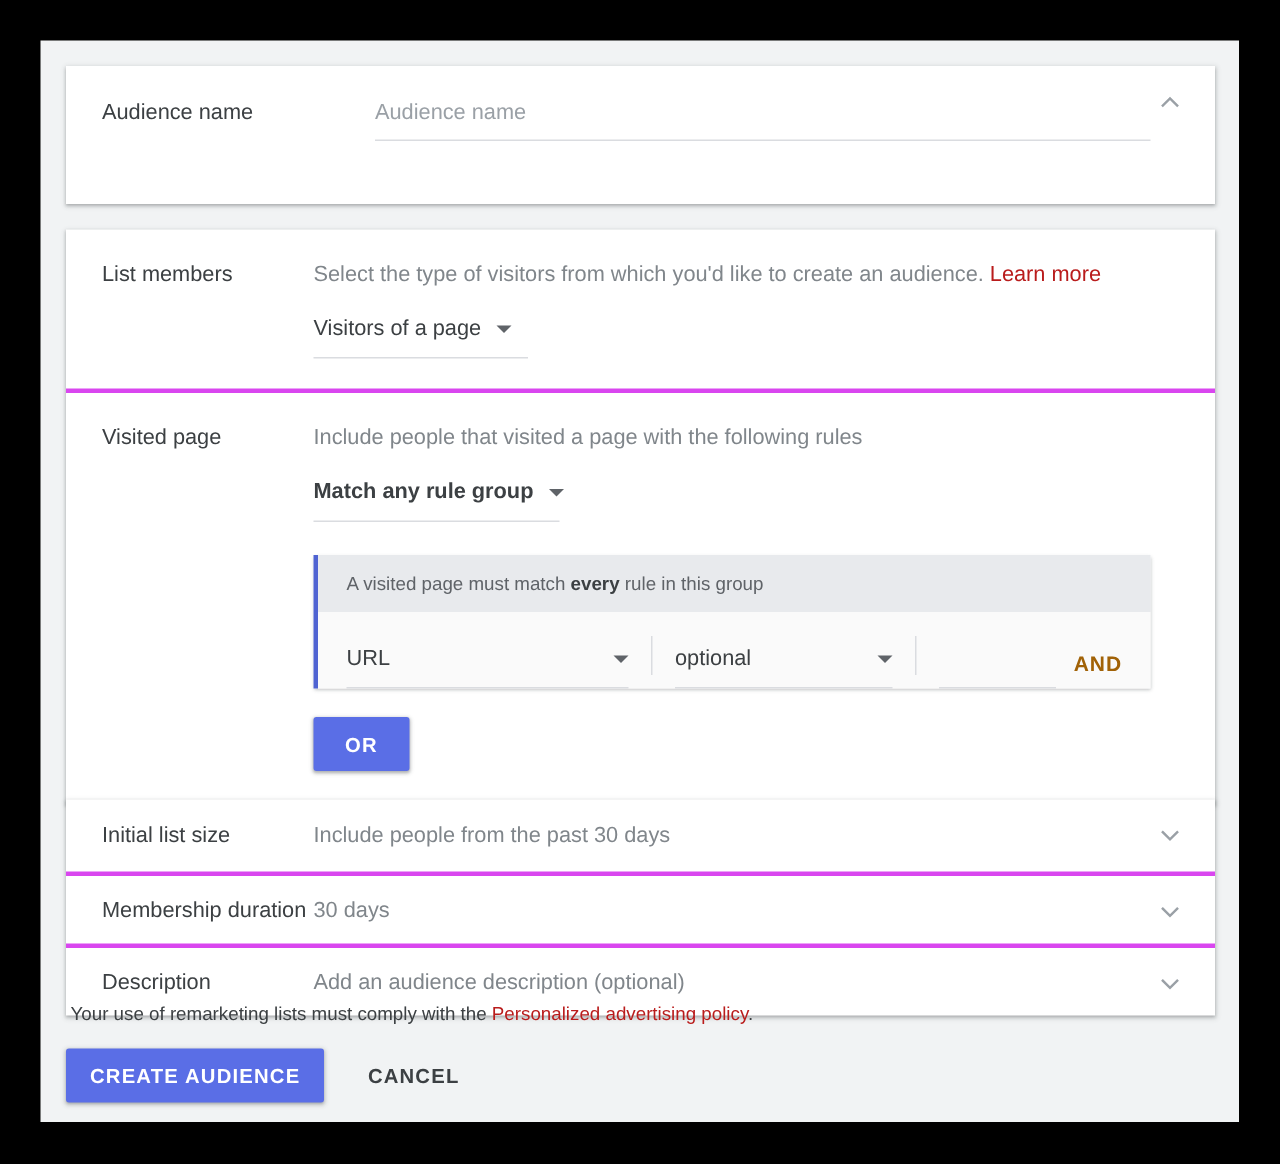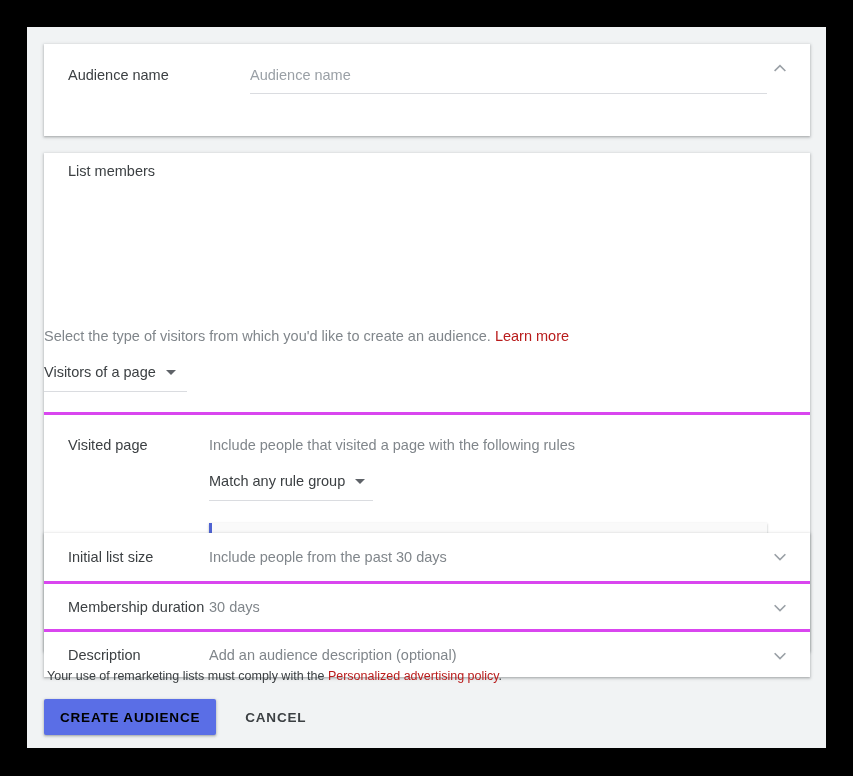--- a/index.html
+++ b/index.html
@@ -103,21 +103,21 @@
     font-size: 14.5px;
     color: #3c4043;
     padding: 0 0 8px 0;
     line-height: 20px;
   }
   .underline-input::placeholder { color: #9aa0a6; opacity: 1; }
 
   
   #card-rules { top: 126px; }
 
-  #row-listmembers { padding-top: 8px; padding-bottom: 20px; flex-direction: column; }
+  #row-listmembers { padding-top: 20px; padding-bottom: 20px; }
   #row-visitedpage { padding-top: 20px; padding-bottom: 22px; }
 
   .select-underline {
     position: relative;
     display: inline-flex;
     align-items: center;
     margin-top: 16px;
     padding-bottom: 9px;
     border-bottom: 1px solid #dadce0;
     cursor: pointer;
@@ -130,21 +130,21 @@
     white-space: nowrap;
   }
   .caret {
     margin-left: 10px;
     width: 0; height: 0;
     border-left: 5px solid transparent;
     border-right: 5px solid transparent;
     border-top: 5px solid #5f6368;
   }
   #sel-listmembers { width: 143px; }
-  #sel-matchtype   { width: 164px; }
+  #sel-matchtype   { width: 164px; font-weight: bold; }
 
   
   .rule-group {
     position: relative;
     margin-top: 22px;
     width: 558px;
     border-left: 3px solid #4f63d2;
     box-sizing: border-box;
     box-shadow: 0 1px 2px rgba(60,64,67,.25), 0 1px 3px rgba(60,64,67,.12);
     background: #ffffff;
@@ -202,21 +202,21 @@
     color: #a16207;
     cursor: pointer;
   }
 
   
   .btn-filled {
     display: inline-flex;
     align-items: center;
     justify-content: center;
     background: #5a6ee6;
-    color: #000000;
+    color: #ffffff;
     font-size: 13.5px;
     font-weight: bold;
     letter-spacing: .8px;
     border: none;
     border-radius: 2px;
     cursor: pointer;
     font-family: "Liberation Sans", sans-serif;
     box-shadow: 0 1px 2px rgba(60,64,67,.30), 0 1px 3px 1px rgba(60,64,67,.15);
   }
   #btn-or {
@@ -308,20 +308,21 @@
         <div class="row-label">Visited page</div>
         <div class="row-body">
           <div class="muted">Include people that visited a page with the following rules</div>
 
           <div class="select-underline" id="sel-matchtype">
             <span class="sel-text">Match any rule group</span>
             <span class="caret"></span>
           </div>
 
           <div class="rule-group">
+            <div class="rule-group-header"><span>A visited page must match </span><b>every</b><span> rule in this group</span></div>
 
             <div class="rule-row">
               <div class="rule-field" id="rule-dim">
                 <span class="sel-text">URL</span>
                 <span class="caret"></span>
               </div>
               <div class="vdivider"></div>
               <div class="rule-field" id="rule-op">
                 <span class="sel-text">optional</span>
                 <span class="caret"></span>

